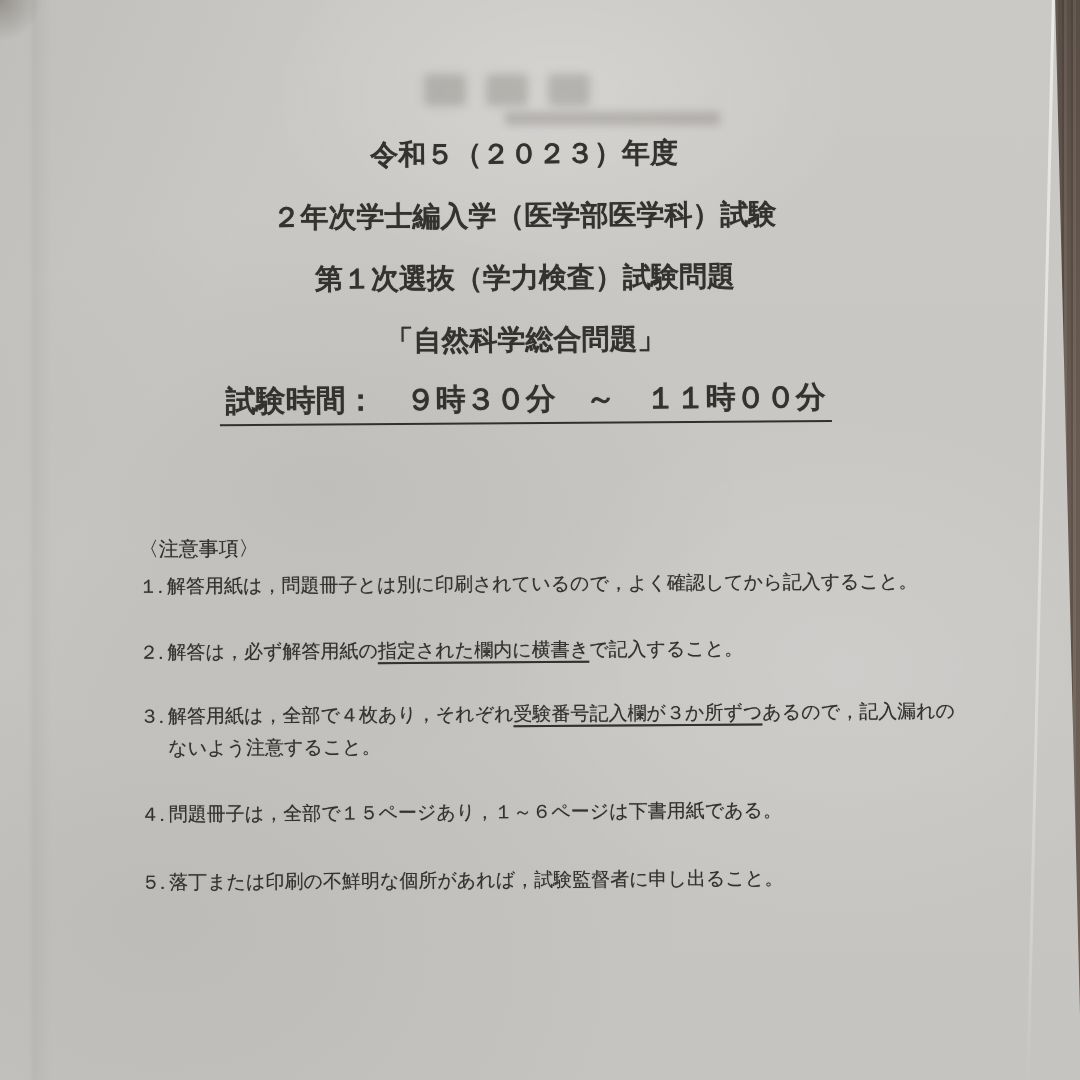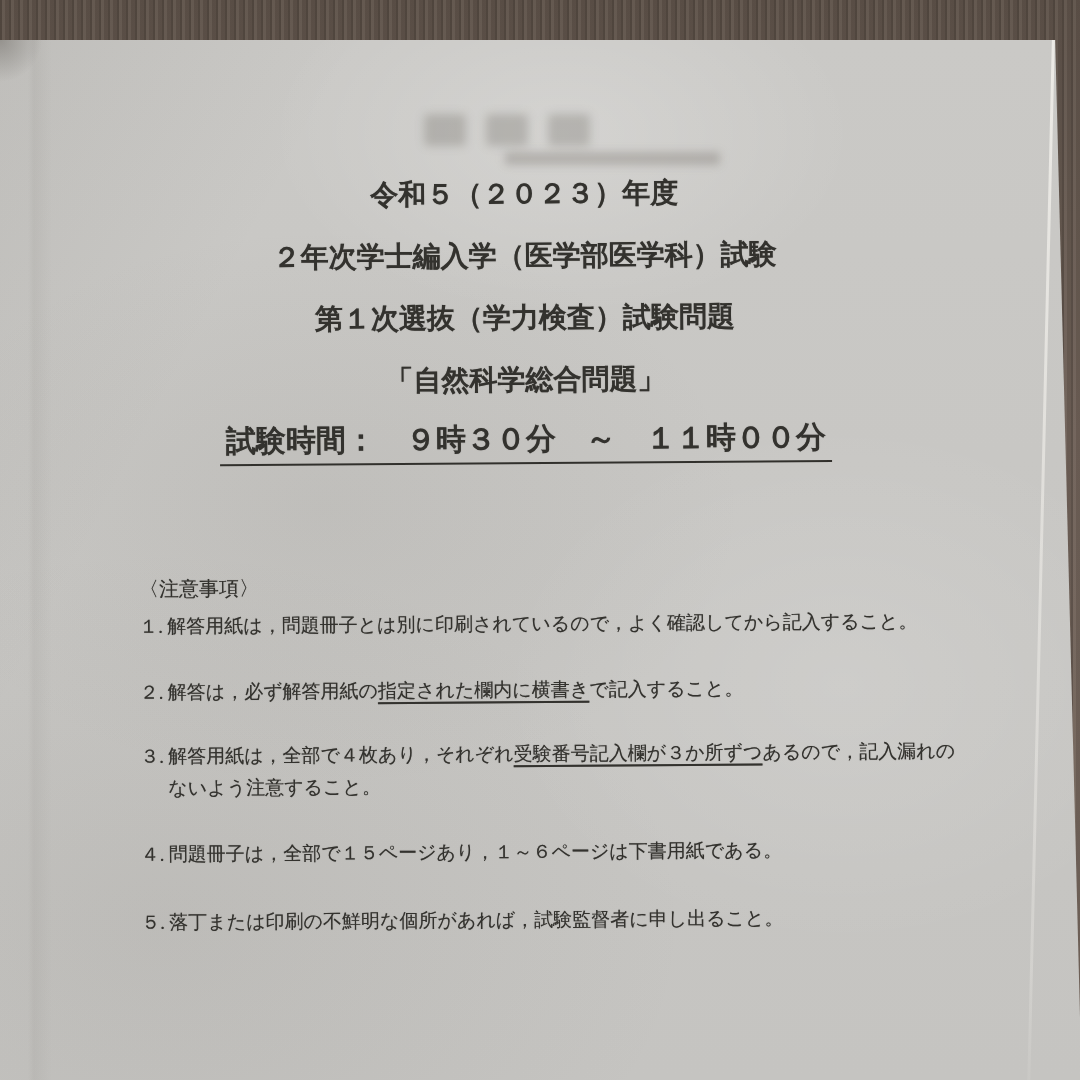--- a/index.html
+++ b/index.html
@@ -20,21 +20,20 @@
     clip-path:polygon(0 0, 97.7% 0, 100% 94%, 100% 100%, 0 100%);
     background:
       radial-gradient(420px 260px at 52% 9%, rgba(255,255,255,0.20), transparent 70%),
       radial-gradient(600px 400px at 30% 45%, rgba(120,116,110,0.10), transparent 70%),
       radial-gradient(500px 380px at 78% 62%, rgba(255,255,255,0.12), transparent 70%),
       radial-gradient(700px 500px at 15% 85%, rgba(110,106,100,0.10), transparent 75%),
       radial-gradient(60px 60px at 0% 0%, rgba(70,65,58,0.35), transparent 70%),
       linear-gradient(to right, transparent 28px, rgba(105,101,95,0.08) 34px, transparent 52px),
       linear-gradient(118deg, rgba(100,96,90,0.10) 0%, rgba(0,0,0,0) 22%),
       linear-gradient(#cac9c6,#c5c4c1);
-    margin-top: 40px;
   }
   .paper-edge{
     position:absolute;left:1052px;top:-6px;width:3px;height:1100px;
     transform-origin:top center;transform:rotate(1.35deg);
     background:linear-gradient(to bottom, rgba(248,246,241,0.75), rgba(248,246,241,0.25) 85%, transparent);
   }
   
   .ghost-row{position:absolute;left:424px;top:74px;display:flex;gap:20px;filter:blur(5px);opacity:0.5;}
   .ghost-row .blob{width:42px;height:32px;background:rgba(98,94,87,0.55);border-radius:4px;}
   .ghost-line{position:absolute;left:505px;top:112px;width:215px;height:13px;background:rgba(105,101,94,0.30);filter:blur(4px);border-radius:3px;}

